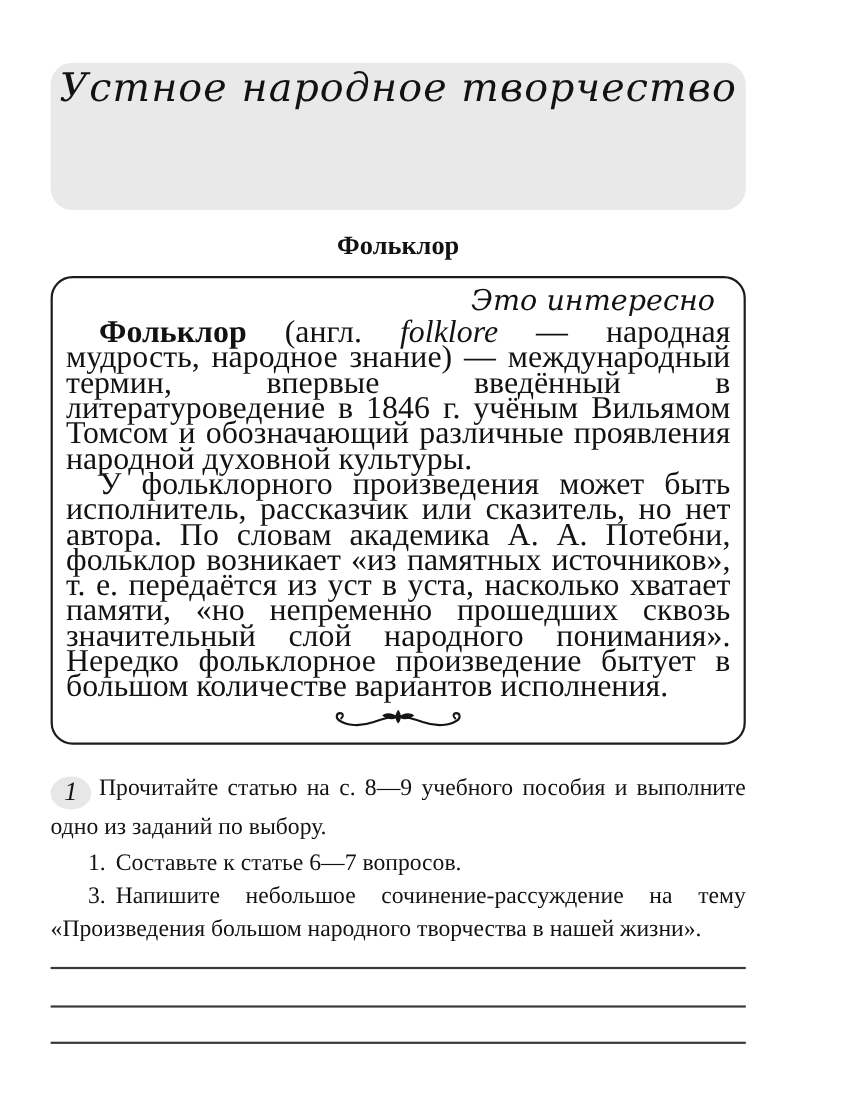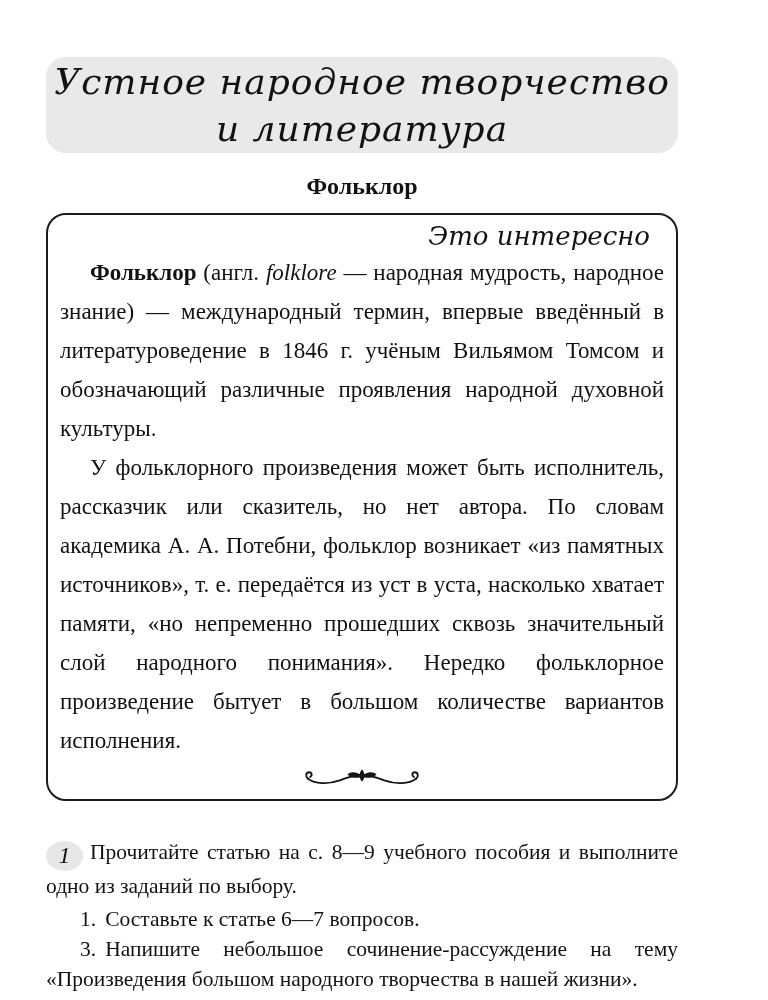--- a/index.html
+++ b/index.html
@@ -20,22 +20,22 @@
   .page{
     width:768px;height:1000px;
     background:var(--page-bg);
     padding:57px 90px 0 46px;
     overflow:hidden;
   }
   
   .header-box{
     background:var(--header-bg);
     border-radius:20px;
-    height:96px;
-    display:flex;flex-direction:column;align-items:center;justify-content:center;
+    height:134px;
+    display:flex;flex-direction:column;align-items:center;
   }
   .chapter-line{
     font-family:"DejaVu Serif", serif;
     font-style:italic;
     font-size:36px;
     line-height:47px;
     letter-spacing:1px;
     white-space:nowrap;
   }
   
@@ -55,35 +55,35 @@
   }
   .info-label{
     text-align:right;
     padding-right:14px;
     font-family:"DejaVu Serif", serif;
     font-style:italic;
     font-size:26px;
     line-height:34px;
   }
   .para{
-    font-size:23px;
-    line-height:39px;
+    font-size:29px;
+    line-height:23px;
     text-align:justify;
     text-indent:30px;
   }
   .bold{font-weight:bold;}
   .italic{font-style:italic;}
   .ornament{
     text-align:center;
     margin-top:5px;
     height:26px;
   }
   
   .task{
-    margin-top:36px;
+    margin-top:24px;
     font-size:21.5px;
     line-height:31px;
     text-align:justify;
   }
   .task-badge{
     display:inline-block;
     width:37px;height:30px;
     background:var(--badge-bg);
     border-radius:50%;
     text-align:center;
@@ -111,21 +111,20 @@
   .wline:first-child{border-top:none;}
   .writing-lines{border-top:2px solid var(--line);}
 </style>
 </head>
 <body>
 
 <div class="page">
 
   <div class="header-box">
     <div class="chapter-line">Устное народное творчество</div>
-    <div class="chapter-line">и литература</div>
   </div>
 
   <div class="section-title">Фольклор</div>
 
   <div class="info-box">
     <div class="info-label">Это интересно</div>
     <p class="para"><span class="bold">Фольклор</span><span> (англ. </span><span class="italic">folklore</span><span> — народная мудрость, народное знание) — международный термин, впервые введённый в литературоведение в 1846 г. учёным Вильямом Томсом и обозначающий различные проявления народной духовной культуры.</span></p>
     <p class="para">У фольклорного произведения может быть исполнитель, рассказчик или сказитель, но нет автора. По словам академика А. А. Потебни, фольклор возникает «из памятных источников», т. е. передаётся из уст в уста, насколько хватает памяти, «но непременно прошедших сквозь значительный слой народного понимания». Нередко фольклорное произведение бытует в большом количестве вариантов исполнения.</p>
     <div class="ornament">
       <svg width="120" height="24" viewBox="0 0 140 24" xmlns="http://www.w3.org/2000/svg" style="display:inline-block">

